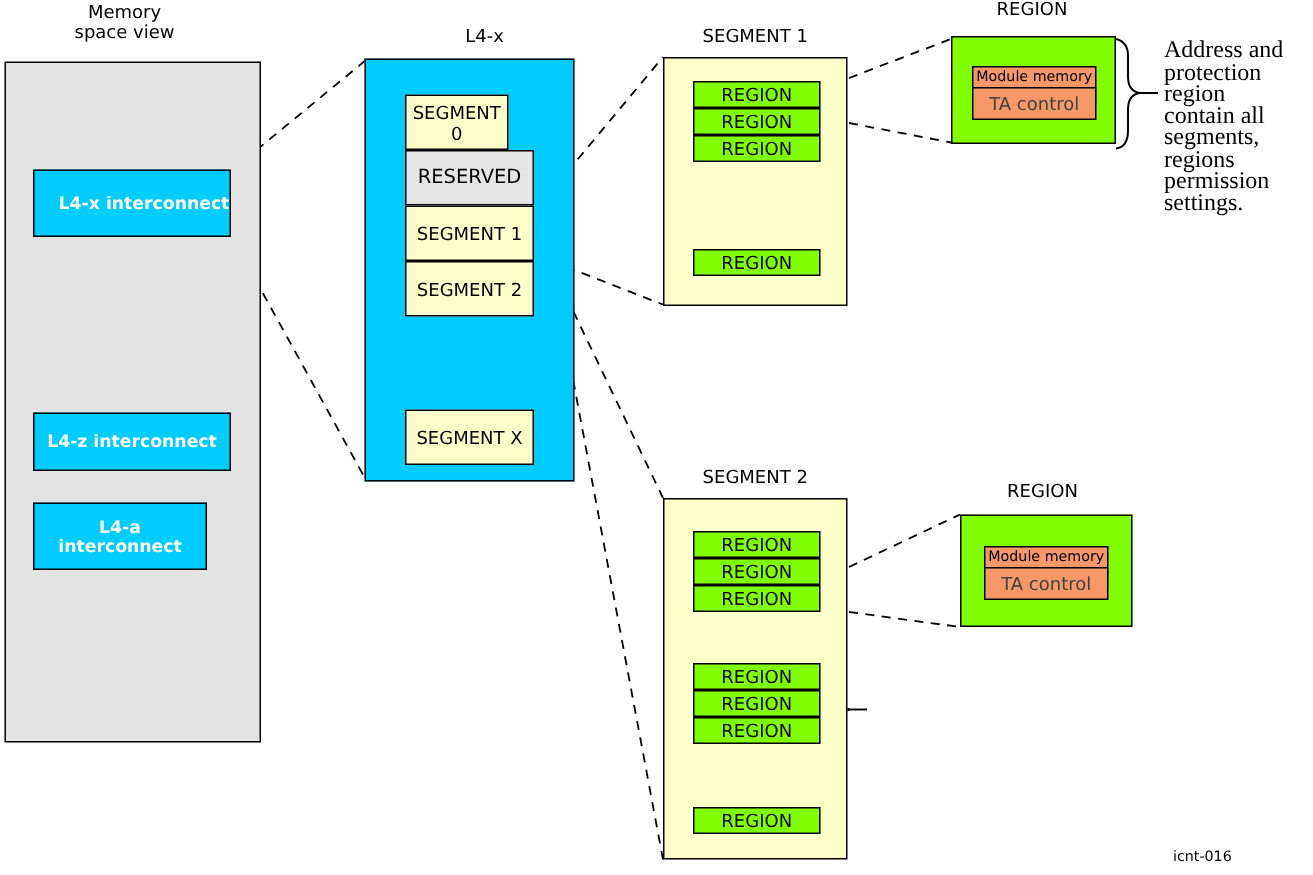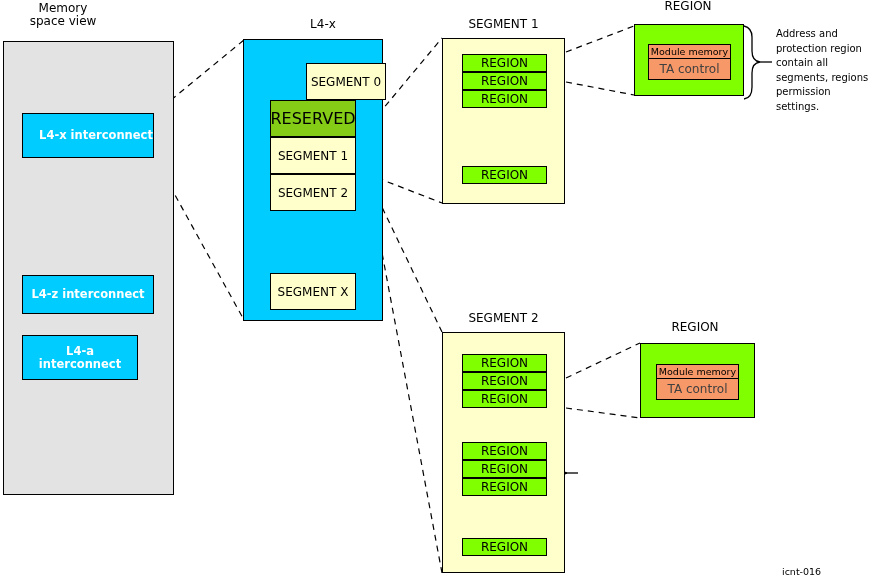--- a/index.html
+++ b/index.html
@@ -20,29 +20,29 @@
   .panel-mem{background:#e3e3e3;}
   .panel-seg{background:#ffffcc;}
 
   .box{
     position:absolute;border:1.5px solid #000;box-sizing:border-box;
     display:flex;align-items:center;justify-content:center;text-align:center;
   }
   .b-inter{background:#00ccff;color:#ffffff;font-weight:bold;font-size:11.5px;line-height:13px;}
   .b-col{background:#00ccff;}
   .b-seg{background:#ffffcc;color:#000;font-size:12px;}
-  .b-res{background:#84cc16;color:#000;font-size:16px;}
+  .b-res{background:#e5e5e5;color:#000;font-size:13px;}
   .b-region{background:#80ff00;color:#000;font-size:12px;}
   .b-regpanel{background:#80ff00;}
   .b-mod{background:#f79868;color:#000;font-size:9.5px;line-height:11px;margin-top:12px;}
   .b-ta{background:#f79868;color:#404040;font-size:12px;}
 
   .note{
-    position:absolute;font-size:10px;line-height:14.5px;
-    white-space:pre-line;color:#000;
+    position:absolute;font-size:16px;line-height:14.5px;
+    white-space:pre-line;color:#000;font-family:Liberation Serif, serif;
   }
   .footer{
     position:absolute;font-size:9.5px;color:#000;
   }
 </style>
 </head>
 <body>
 
 <div class="stage">
 
@@ -74,37 +74,37 @@
       <path d="M 744 26 q 8 2 8 11 l 0 14 q 0 10 8 11 q -8 1 -8 11 l 0 14 q 0 11 -8 12"></path>
       <line x1="760" y1="62" x2="772" y2="62"></line>
     </g>
 
     <g stroke="#000" stroke-width="1.3" fill="none">
       <path d="M 552 441 q 8 2 8 11 l 0 11 q 0 9 7 10 q -7 1 -7 10 l 0 11 q 0 11 -8 12"></path>
       <line x1="567" y1="473" x2="578" y2="473"></line>
     </g>
   </svg>
 
-  <div class="cap" style="left:8px;top:2px;width:110px;">Memory
+  <div class="cap" style="left:28px;top:2px;width:110px;">Memory
 space view</div>
 
   <div class="panel panel-mem" style="left:3px;top:41px;width:171px;height:454px;"></div>
 
   <div class="box b-inter" style="left:22px;top:113px;width:132px;height:45px;padding-left:16px;">L4-x
 interconnect</div>
   <div class="box b-inter" style="left:22px;top:275px;width:132px;height:39px;">L4-z
 interconnect</div>
   <div class="box b-inter" style="left:22px;top:335px;width:116px;height:45px;">L4-a
 interconnect</div>
 
   <div class="cap" style="left:263px;top:18px;width:120px;">L4-x</div>
 
   <div class="panel b-col" style="left:243px;top:39px;width:140px;height:282px;"></div>
 
-  <div class="box b-seg" style="left:270px;top:63px;width:80px;height:37px;margin-left:36px;">SEGMENT 0</div>
+  <div class="box b-seg" style="left:270px;top:63px;width:69px;height:37px;">SEGMENT 0</div>
   <div class="box b-res" style="left:270px;top:100px;width:86px;height:37px;">RESERVED</div>
   <div class="box b-seg" style="left:270px;top:137px;width:86px;height:37px;">SEGMENT 1</div>
   <div class="box b-seg" style="left:270px;top:174px;width:86px;height:37px;">SEGMENT 2</div>
   <div class="box b-seg" style="left:270px;top:260px;width:86px;height:37px;margin-top:13px;">SEGMENT X</div>
 
   <div class="cap" style="left:442px;top:18px;width:123px;">SEGMENT 1</div>
 
   <div class="panel panel-seg" style="left:442px;top:38px;width:123px;height:166px;"></div>
 
   <div class="box b-region" style="left:462px;top:54px;width:85px;height:18px;">REGION</div>

